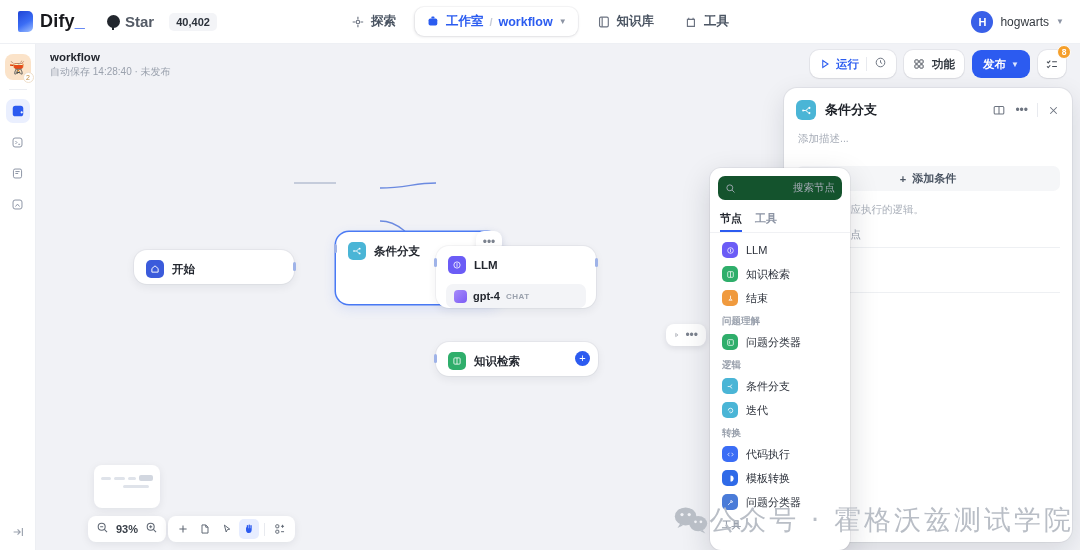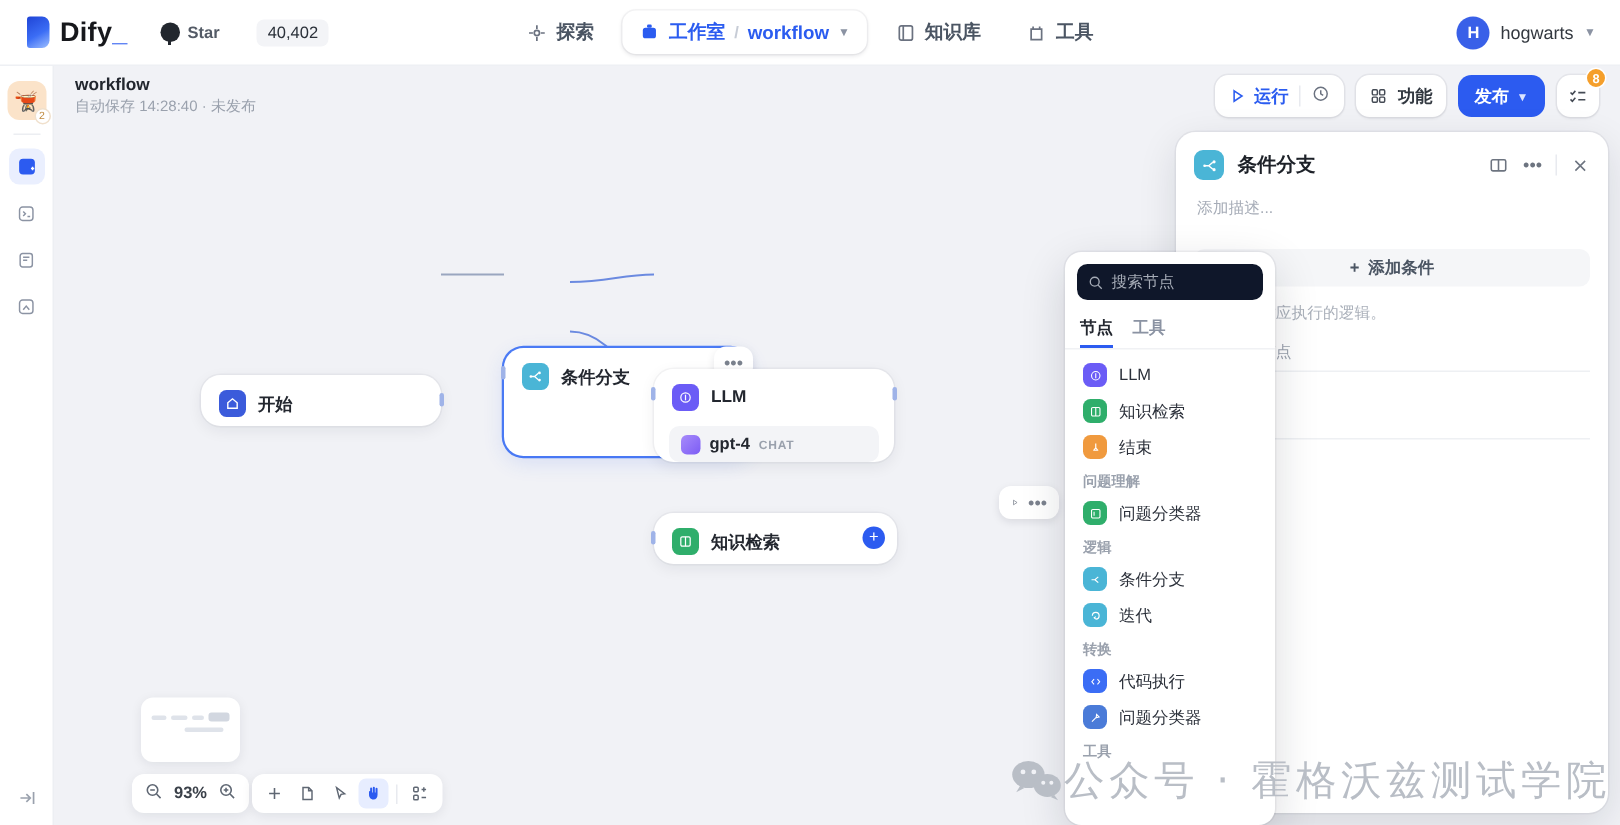--- a/index.html
+++ b/index.html
@@ -18,23 +18,23 @@
     border-bottom:1px solid #eef0f4; z-index:60;
   }
   .brand{ display:flex; align-items:center; gap:7px; padding-left:18px; }
   .brand-logo{ width:15px; height:21px; border-radius:2px 5px 5px 2px;
     background:linear-gradient(150deg,#1f44d6 0%,#3b6df5 55%,#9fc0ff 100%); }
   .brand-name{ font-size:18px; font-weight:700; letter-spacing:.2px; color:#17181c; }
   .brand-name .cursor{ color:#2c5bf0; }
   .star{ display:flex; align-items:center; gap:5px; margin-left:22px; }
   .gh{ width:13px; height:13px; border-radius:50%; background:#22272e; position:relative; }
   .gh:after{ content:""; position:absolute; left:4.5px; bottom:-1.5px; width:2px; height:4px; background:#22272e; }
-  .star-label{ font-size:11px; color:#545b66; font-weight:600; }
-  .star-count{ font-size:11px; font-weight:400; color:#2b313a; background:#f3f4f7;
-    border-radius:5px; padding:3px 7px; margin-left:20px; }
+  .star-label{ font-size:15px; color:#545b66; font-weight:600; }
+  .star-count{ font-size:11px; font-weight:700; color:#2b313a; background:#f3f4f7;
+    border-radius:5px; padding:3px 7px; margin-left:10px; }
 
   .nav{ position:absolute; left:50%; transform:translateX(-50%); display:flex; align-items:center; gap:8px; }
   .nav-item{ display:flex; align-items:center; gap:6px; padding:6px 11px; border-radius:9px;
     font-size:12.5px; font-weight:600; color:#4b5563; cursor:pointer; white-space:nowrap; }
   .nav-item.active{ background:#fff; box-shadow:0 1px 3px rgba(16,24,40,.10),0 0 0 1px rgba(16,24,40,.04); color:#2b5cf0; }
   .nav-sep{ color:#c7ccd6; font-size:11px; }
   .nav-sub{ color:#2b5cf0; font-size:12.5px; font-weight:700; }
   .chev{ font-size:8px; color:#8b93a3; }
   .ico{ width:14px; height:14px; display:inline-block; }
 
@@ -100,22 +100,22 @@
     display:flex; align-items:center; justify-content:center; gap:6px; padding:0 8px; color:#7b828e;
     box-shadow:0 2px 6px rgba(16,24,40,.10); cursor:pointer; }
   .port{ position:absolute; width:3px; height:9px; border-radius:2px; background:#9fb3e8; }
   .plus-btn{ position:absolute; width:15px; height:15px; border-radius:50%; background:#2c5bf0;
     color:#fff; font-size:11px; line-height:14px; text-align:center; cursor:pointer; }
 
   
   .picker{ position:absolute; left:710px; top:168px; width:140px; height:382px; background:#fff;
     border-radius:11px; box-shadow:0 10px 30px rgba(16,24,40,.16),0 0 0 1px rgba(16,24,40,.05);
     z-index:70; overflow:hidden; }
-  .picker-search{ margin:8px; height:24px; background:#0f172a; border-radius:7px; display:flex;
-    align-items:center; gap:5px; padding:0 7px; }
+  .picker-search{ margin:8px; height:24px; background:#14532d; border-radius:7px; display:flex;
+    align-items:center; gap:5px; padding:0 7px;justify-content:space-between; }
   .picker-search .ph{ font-size:10.5px; color:#a6acb7; }
   .picker-tabs{ display:flex; gap:13px; padding:0 10px; border-bottom:1px solid #f0f1f4; }
   .picker-tab{ font-size:11px; font-weight:600; color:#8b93a3; padding:3px 0 6px; cursor:pointer; }
   .picker-tab.active{ color:#23272f; box-shadow:inset 0 -2px 0 #2c5bf0; }
   .picker-list{ padding:5px 0 0; }
   .p-group{ font-size:9.5px; color:#9aa1ad; padding:5px 12px 2px; font-weight:600; }
   .p-item{ display:flex; align-items:center; gap:8px; padding:4px 12px; cursor:pointer; }
   .p-ic{ width:16px; height:16px; border-radius:5px; display:flex; align-items:center;
     justify-content:center; color:#fff; font-size:9px; flex:none; }
   .p-label{ font-size:11px; color:#2b303a; }
@@ -564,20 +564,28 @@
       <div class="p-group">转换</div>
       <div class="p-item">
         <span class="p-ic" style="background:#3b6df5">
           <svg width="9" height="9" viewBox="0 0 16 16" fill="none" stroke="#fff" stroke-width="1.3">
               <path d="M6 5L3.4 8 6 11M10 5l2.6 3L10 11"></path>
             </svg>
           </span>
         <span class="p-label">代码执行</span>
       </div>
       <div class="p-item">
+        <span class="p-ic" style="background:#2f6ae8">
+          <svg width="9" height="9" viewBox="0 0 16 16" fill="#fff">
+              <path d="M8 2.5a5.5 5.5 0 010 11z"></path>
+            </svg>
+          </span>
+        <span class="p-label">模板转换</span>
+      </div>
+      <div class="p-item">
         <span class="p-ic" style="background:#4a7bd8">
           <svg width="9" height="9" viewBox="0 0 16 16" fill="none" stroke="#fff" stroke-width="1.3">
               <path d="M3.5 12.5l5-5M9 4l3 3-3.5 1z"></path>
             </svg>
           </span>
         <span class="p-label">问题分类器</span>
       </div>
 
       <div class="p-group">工具</div>
 

